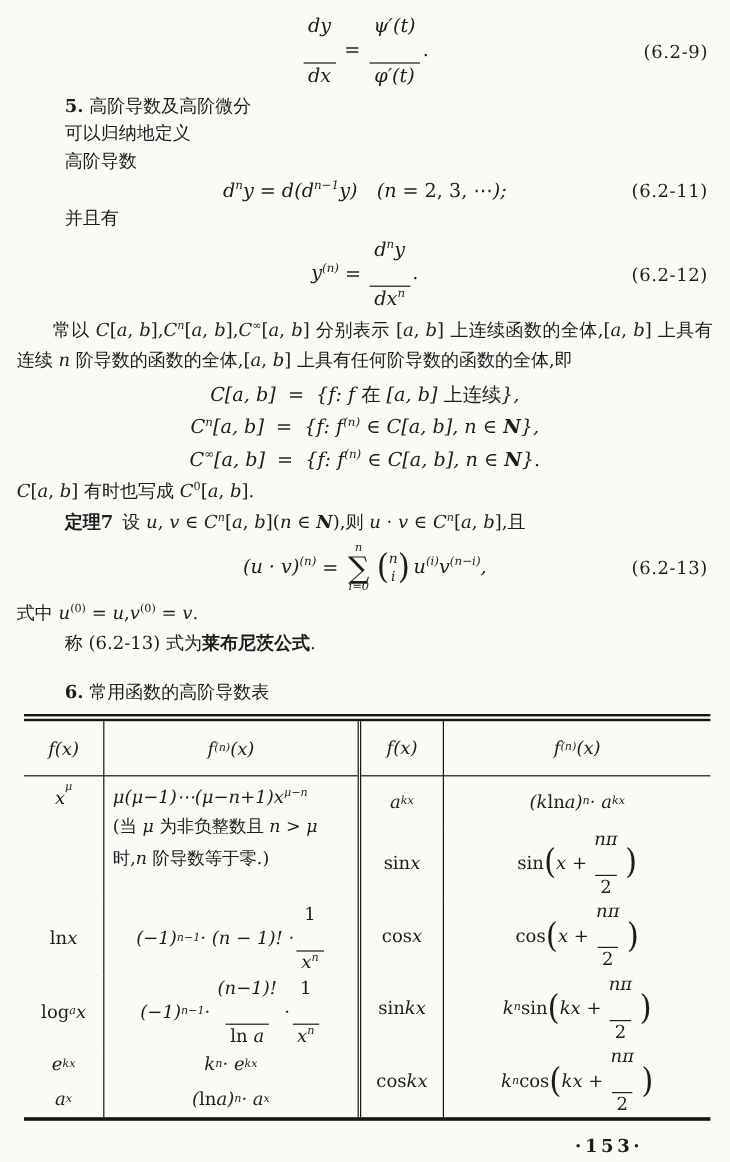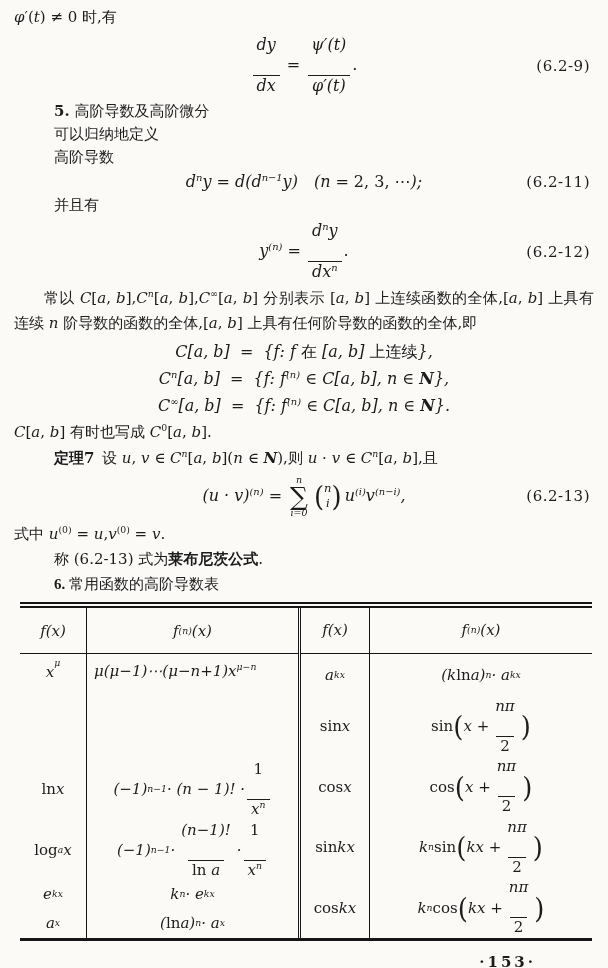--- a/index.html
+++ b/index.html
@@ -72,21 +72,20 @@
   .rR4{min-height:52px}.rR5{min-height:52px}
 
   .pageno{text-align:right;padding-right:58px;font-weight:bold;
     margin-top:12px;font-size:15px;letter-spacing:3px;}
 </style>
 </head>
 <body>
 
 <div class="page">
 
-  <div class="cnline"><i>φ</i>′(<i>t</i>) ≠ 0 时,有</div>
 
   <div class="eqrow" style="margin:6px 0 4px 0;">
     <span><span class="frac">
           <span class="num">dy</span>
           <span class="den">dx</span>
         </span><span class="rel">=</span><span class="frac">
           <span class="num">ψ′(t)</span>
           <span class="den">φ′(t)</span>
         </span><span class="rm">.</span></span>
     <span class="eqtag">(6.2-9)</span>
@@ -138,30 +137,30 @@
             <span>i</span>
           </span>
           <span class="bp">)</span>
         </span>u<sup>(i)</sup>v<sup>(n−i)</sup>,</span>
     <span class="eqtag">(6.2-13)</span>
   </div>
 
   <div class="cnline mathtext">式中 <i>u</i><sup>(0)</sup> = <i>u</i>,<i>v</i><sup>(0)</sup> = <i>v</i>.</div>
   <div class="cnline indent mathtext" style="margin-top:2px;">称 (6.2-13) 式为<b>莱布尼茨公式</b>.</div>
 
-  <div class="cnline indent" style="margin-top:2px;font-family:Liberation Serif, serif;"><b>6.</b>&nbsp;<span>常用函数的高阶导数表</span></div>
+  <div class="cnline indent" style="margin-top:18px;"><b>6.</b>&nbsp;<span>常用函数的高阶导数表</span></div>
 
   <div class="tbl">
 
     <div class="half half-left">
       <div class="cell th colline">f(x)</div>
       <div class="cell th">f<sup>(n)</sup>(x)</div>
 
       <div class="cell colline rL1 topalign">x<sup>μ</sup></div>
-      <div class="cell rL1 topalign leftalign" style="display:block;padding-top:8px;">μ(μ−1)⋯(μ−n+1)x<sup>μ−n</sup></div>
+      <div class="cell rL1 topalign leftalign" style="display:block;padding-top:8px;">μ(μ−1)⋯(μ−n+1)x<sup>μ−n</sup><div class="note">(当 <i>μ</i> 为非负整数且 <i>n</i> &gt; <i>μ</i><br>时,<i>n</i> 阶导数等于零.)</div></div>
 
       <div class="cell colline rL2"><span class="rm">ln</span> x</div>
       <div class="cell rL2">(−1)<sup>n−1</sup> · (n − 1)! · <span class="frac">
             <span class="num rm">1</span>
             <span class="den">x<sup>n</sup></span>
           </span></div>
 
       <div class="cell colline rL3"><span class="rm">log</span><sub>a</sub> x</div>
       <div class="cell rL3">(−1)<sup>n−1</sup> · <span class="frac">
             <span class="num">(n−1)!</span>

